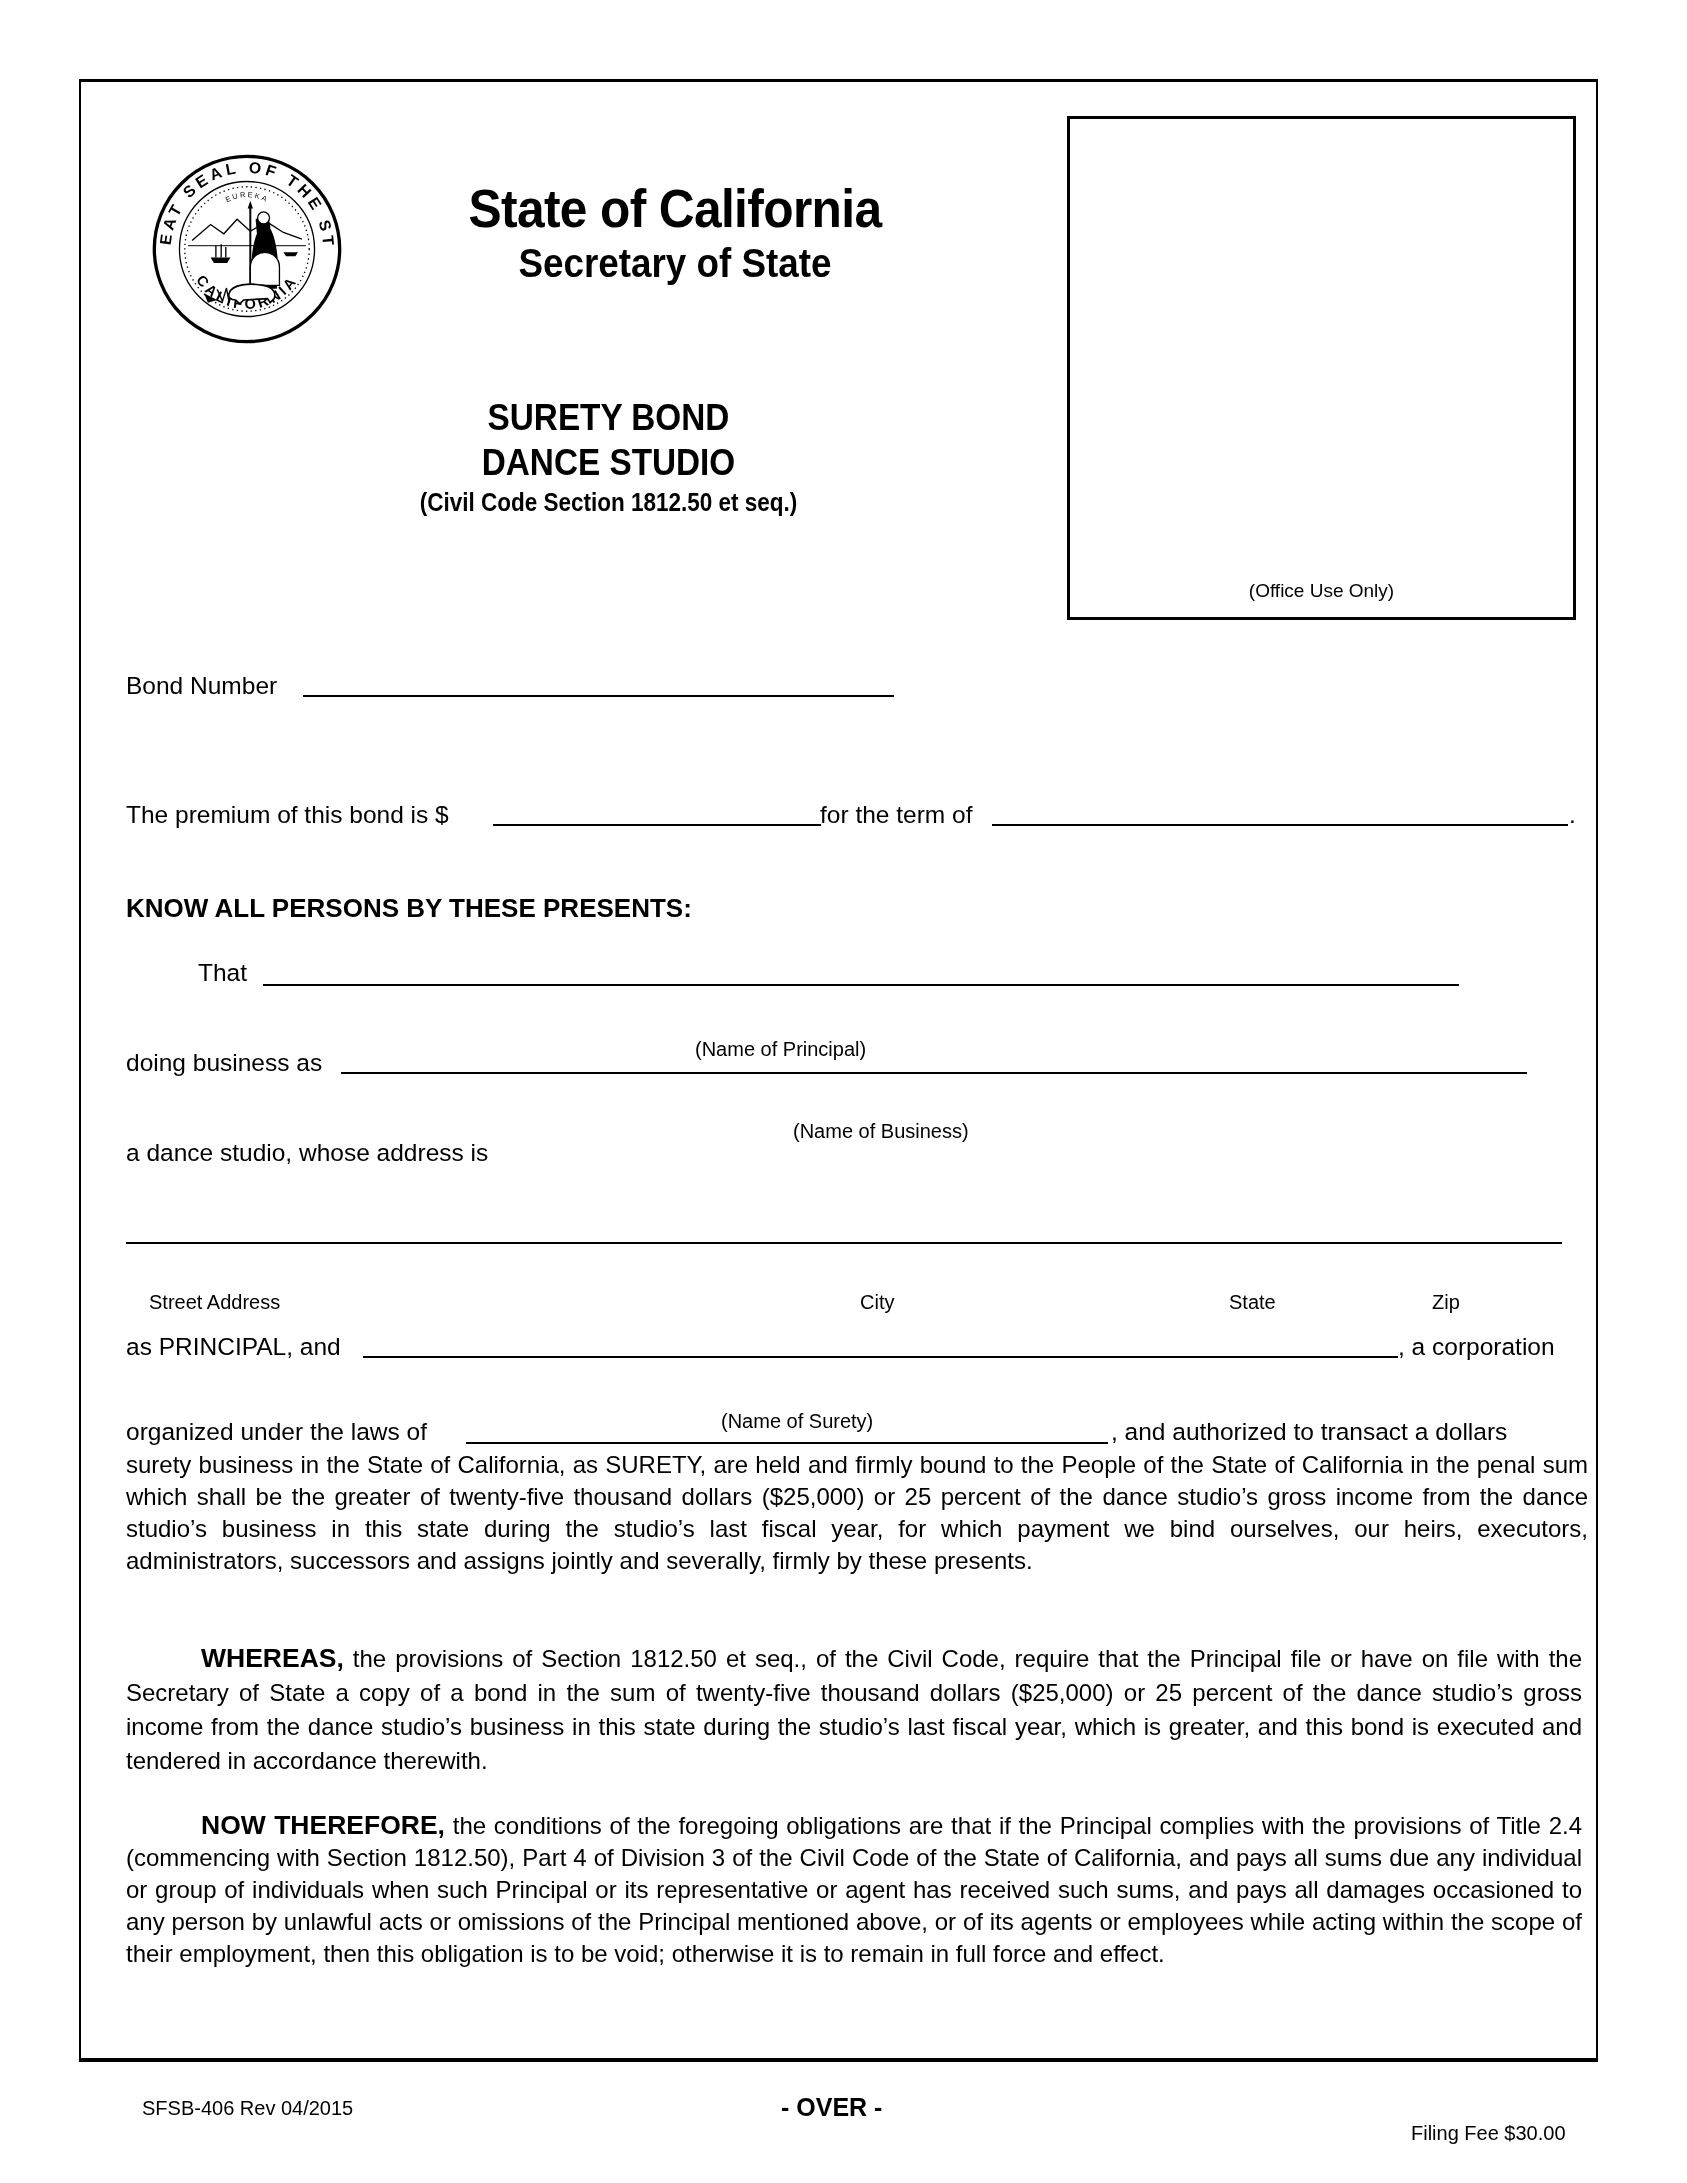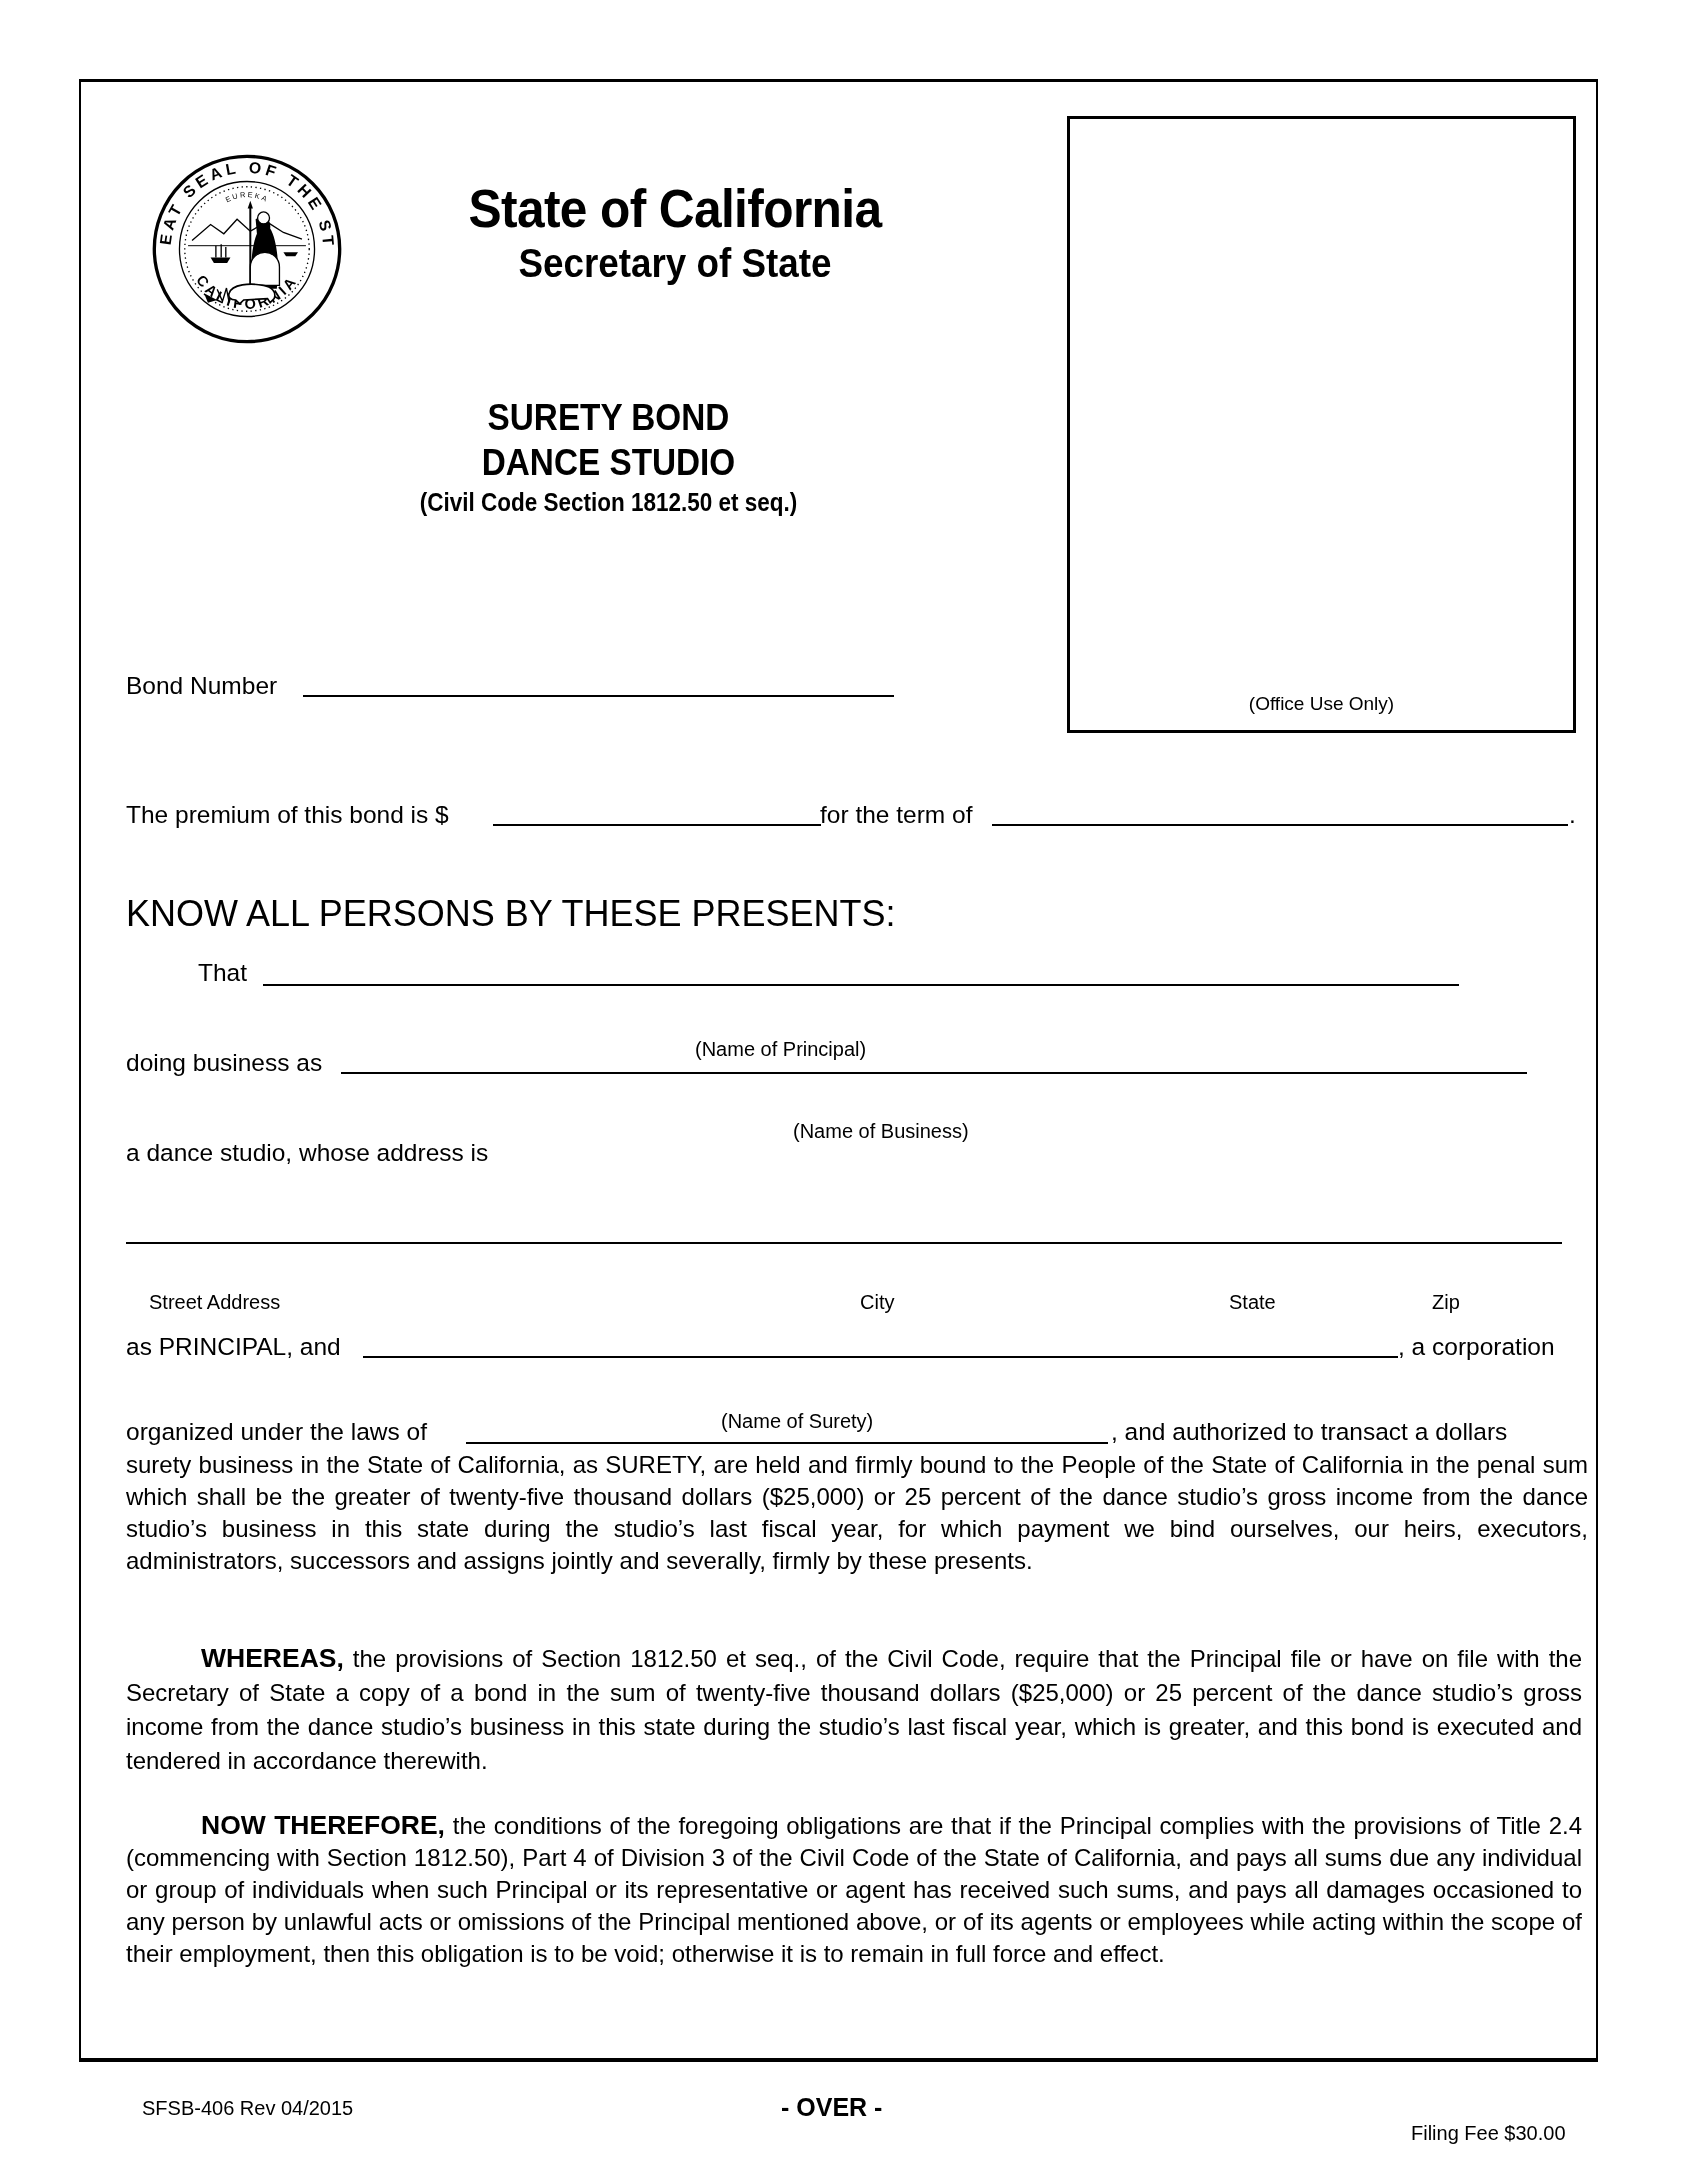--- a/index.html
+++ b/index.html
@@ -4,21 +4,21 @@
   <style>
     html, body { margin: 0; padding: 0; background: #ffffff; }
     body { width: 1687px; height: 2183px; position: relative; overflow: hidden;
            font-family: "Liberation Sans", sans-serif; color: #000; }
     .abs { position: absolute; }
     .frame { position: absolute; left: 79px; top: 79px; width: 1519px; height: 1983px;
              border-left: 2.6px solid #000; border-top: 3.3px solid #000; border-right: 2.6px solid #000; border-bottom: 4px solid #000; box-sizing: border-box; }
     .seal { position: absolute; left: 151px; top: 153px; width: 192px; height: 192px; }
     .title1 { left: 0; width: 1350px; top: 177px; text-align: center; font-weight: bold; font-size: 54px; letter-spacing: -0.7px; transform: scaleX(0.92); transform-origin: center; }
     .title2 { left: 0; width: 1350px; top: 241px; text-align: center; font-weight: bold; font-size: 40px; transform: scaleX(0.92); transform-origin: center; }
-    .office-box { position: absolute; left: 1067px; top: 116px; width: 509px; height: 617px; border: 3.3px solid #000; box-sizing: border-box; padding-left: 29px; }
+    .office-box { position: absolute; left: 1067px; top: 116px; width: 509px; height: 504px; border: 3.3px solid #000; box-sizing: border-box; padding-left: 29px; }
     .office-label { position: absolute; left: 0; right: 0; bottom: 14.6px; text-align: center; font-size: 19px; }
     .doc-title { left: 0; width: 1217px; text-align: center; font-weight: bold; transform: scaleX(0.9); transform-origin: center; }
     .t1 { top: 397px; font-size: 37px; }
     .t2 { top: 442px; font-size: 37px; }
     .t3 { top: 488px; font-size: 25px; }
     .txt { font-size: 24.5px; white-space: nowrap; }
     .line { position: absolute; height: 0; border-bottom: 2.6px solid #000; }
     .cap { font-size: 20px; white-space: nowrap; margin-top: 42px; }
     .para { position: absolute; left: 126px; width: 1456px; font-size: 24px; line-height: 32px; text-align: justify; }
     .para p { margin: 0; }
@@ -83,21 +83,21 @@
 
 <div class="abs txt" style="left:126px; top:672px;">Bond Number</div>
 <div class="line" style="left:303px; top:695px; width:591px;"></div>
 
 <div class="abs txt" style="left:126px; top:801px;">The premium of this bond is $</div>
 <div class="line" style="left:493px; top:824px; width:328px;"></div>
 <div class="abs txt" style="left:820px; top:801px;">for the term of</div>
 <div class="line" style="left:992px; top:824px; width:576px;"></div>
 <div class="abs txt" style="left:1569px; top:801px;">.</div>
 
-<div class="abs txt" style="left:126px; top:893px; font-weight:normal; font-size:36px;">KNOW ALL PERSONS BY THESE PRESENTS:</div>
+<div class="abs txt" style="left:126px; top:893px; font-weight:bold; font-size:26px;">KNOW ALL PERSONS BY THESE PRESENTS:</div>
 
 <div class="abs txt" style="left:198px; top:959px;">That</div>
 <div class="line" style="left:263px; top:984px; width:1196px;"></div>
 <div class="abs cap" style="left:695px; top:996px;">(Name of Principal)</div>
 
 <div class="abs txt" style="left:126px; top:1049px;">doing business as</div>
 <div class="line" style="left:341px; top:1072px; width:1186px;"></div>
 <div class="abs cap" style="left:793px; top:1078px;">(Name of Business)</div>
 
 <div class="abs txt" style="left:126px; top:1139px;">a dance studio, whose address is</div>

